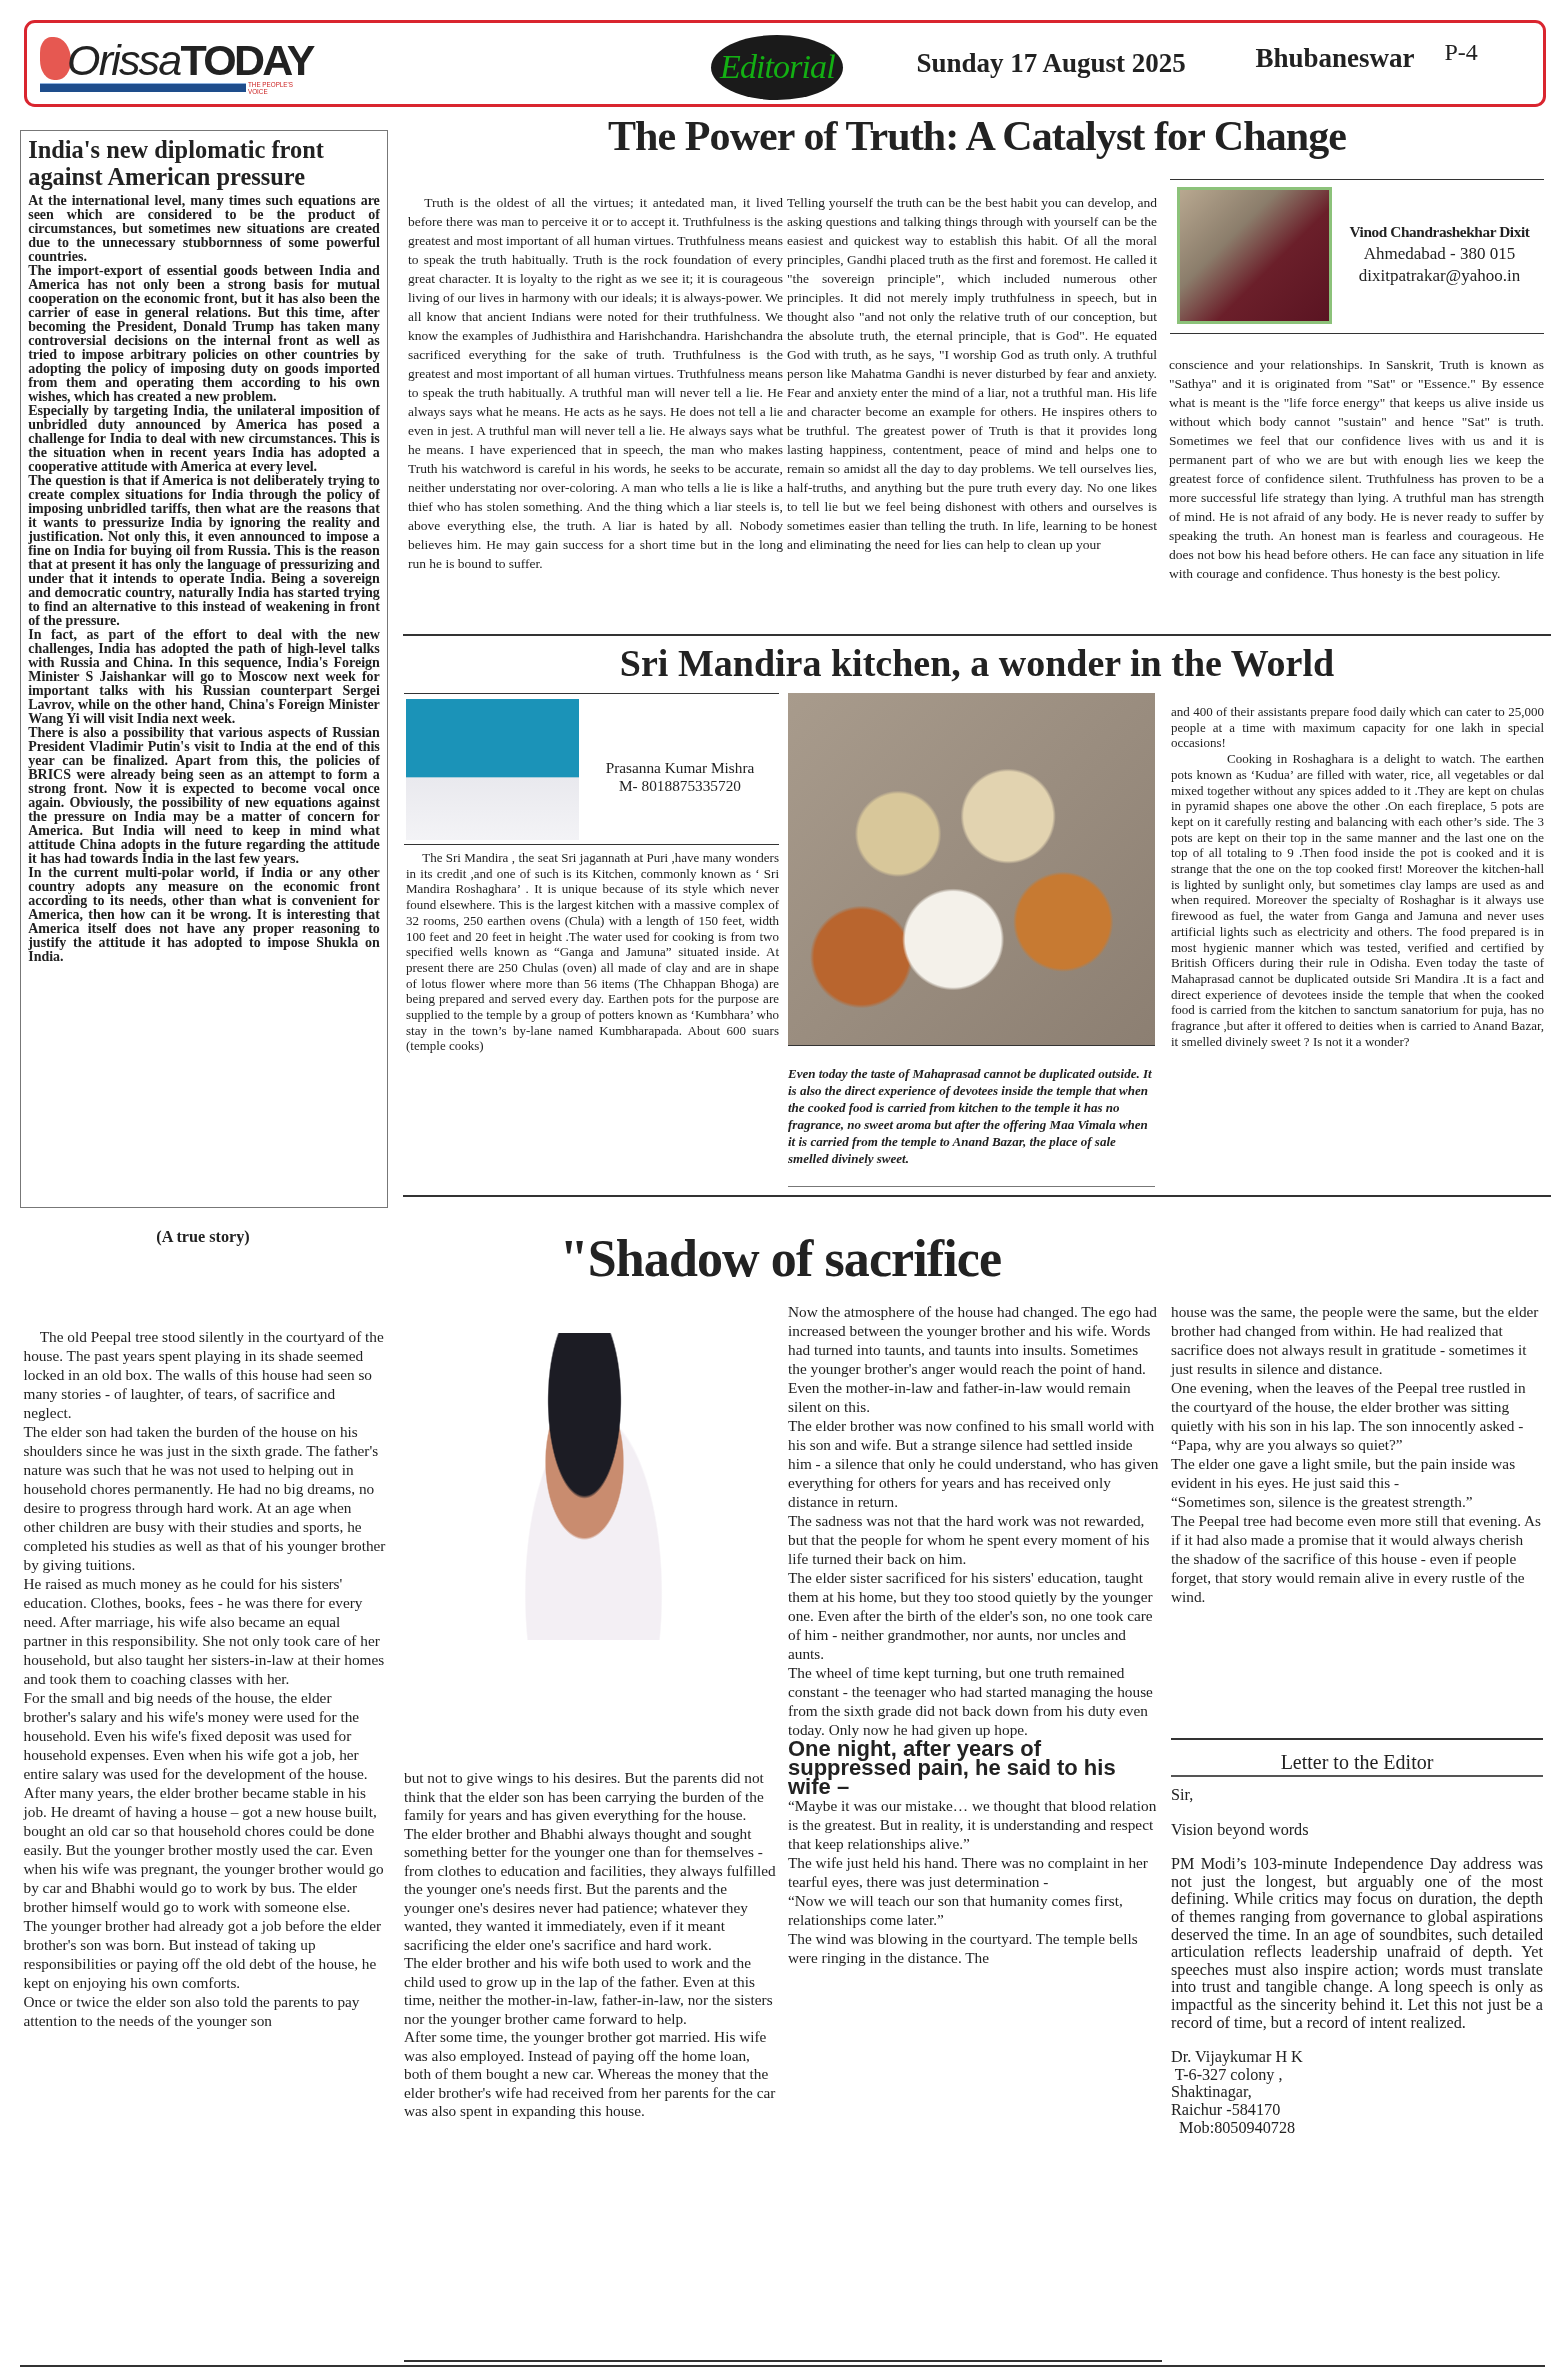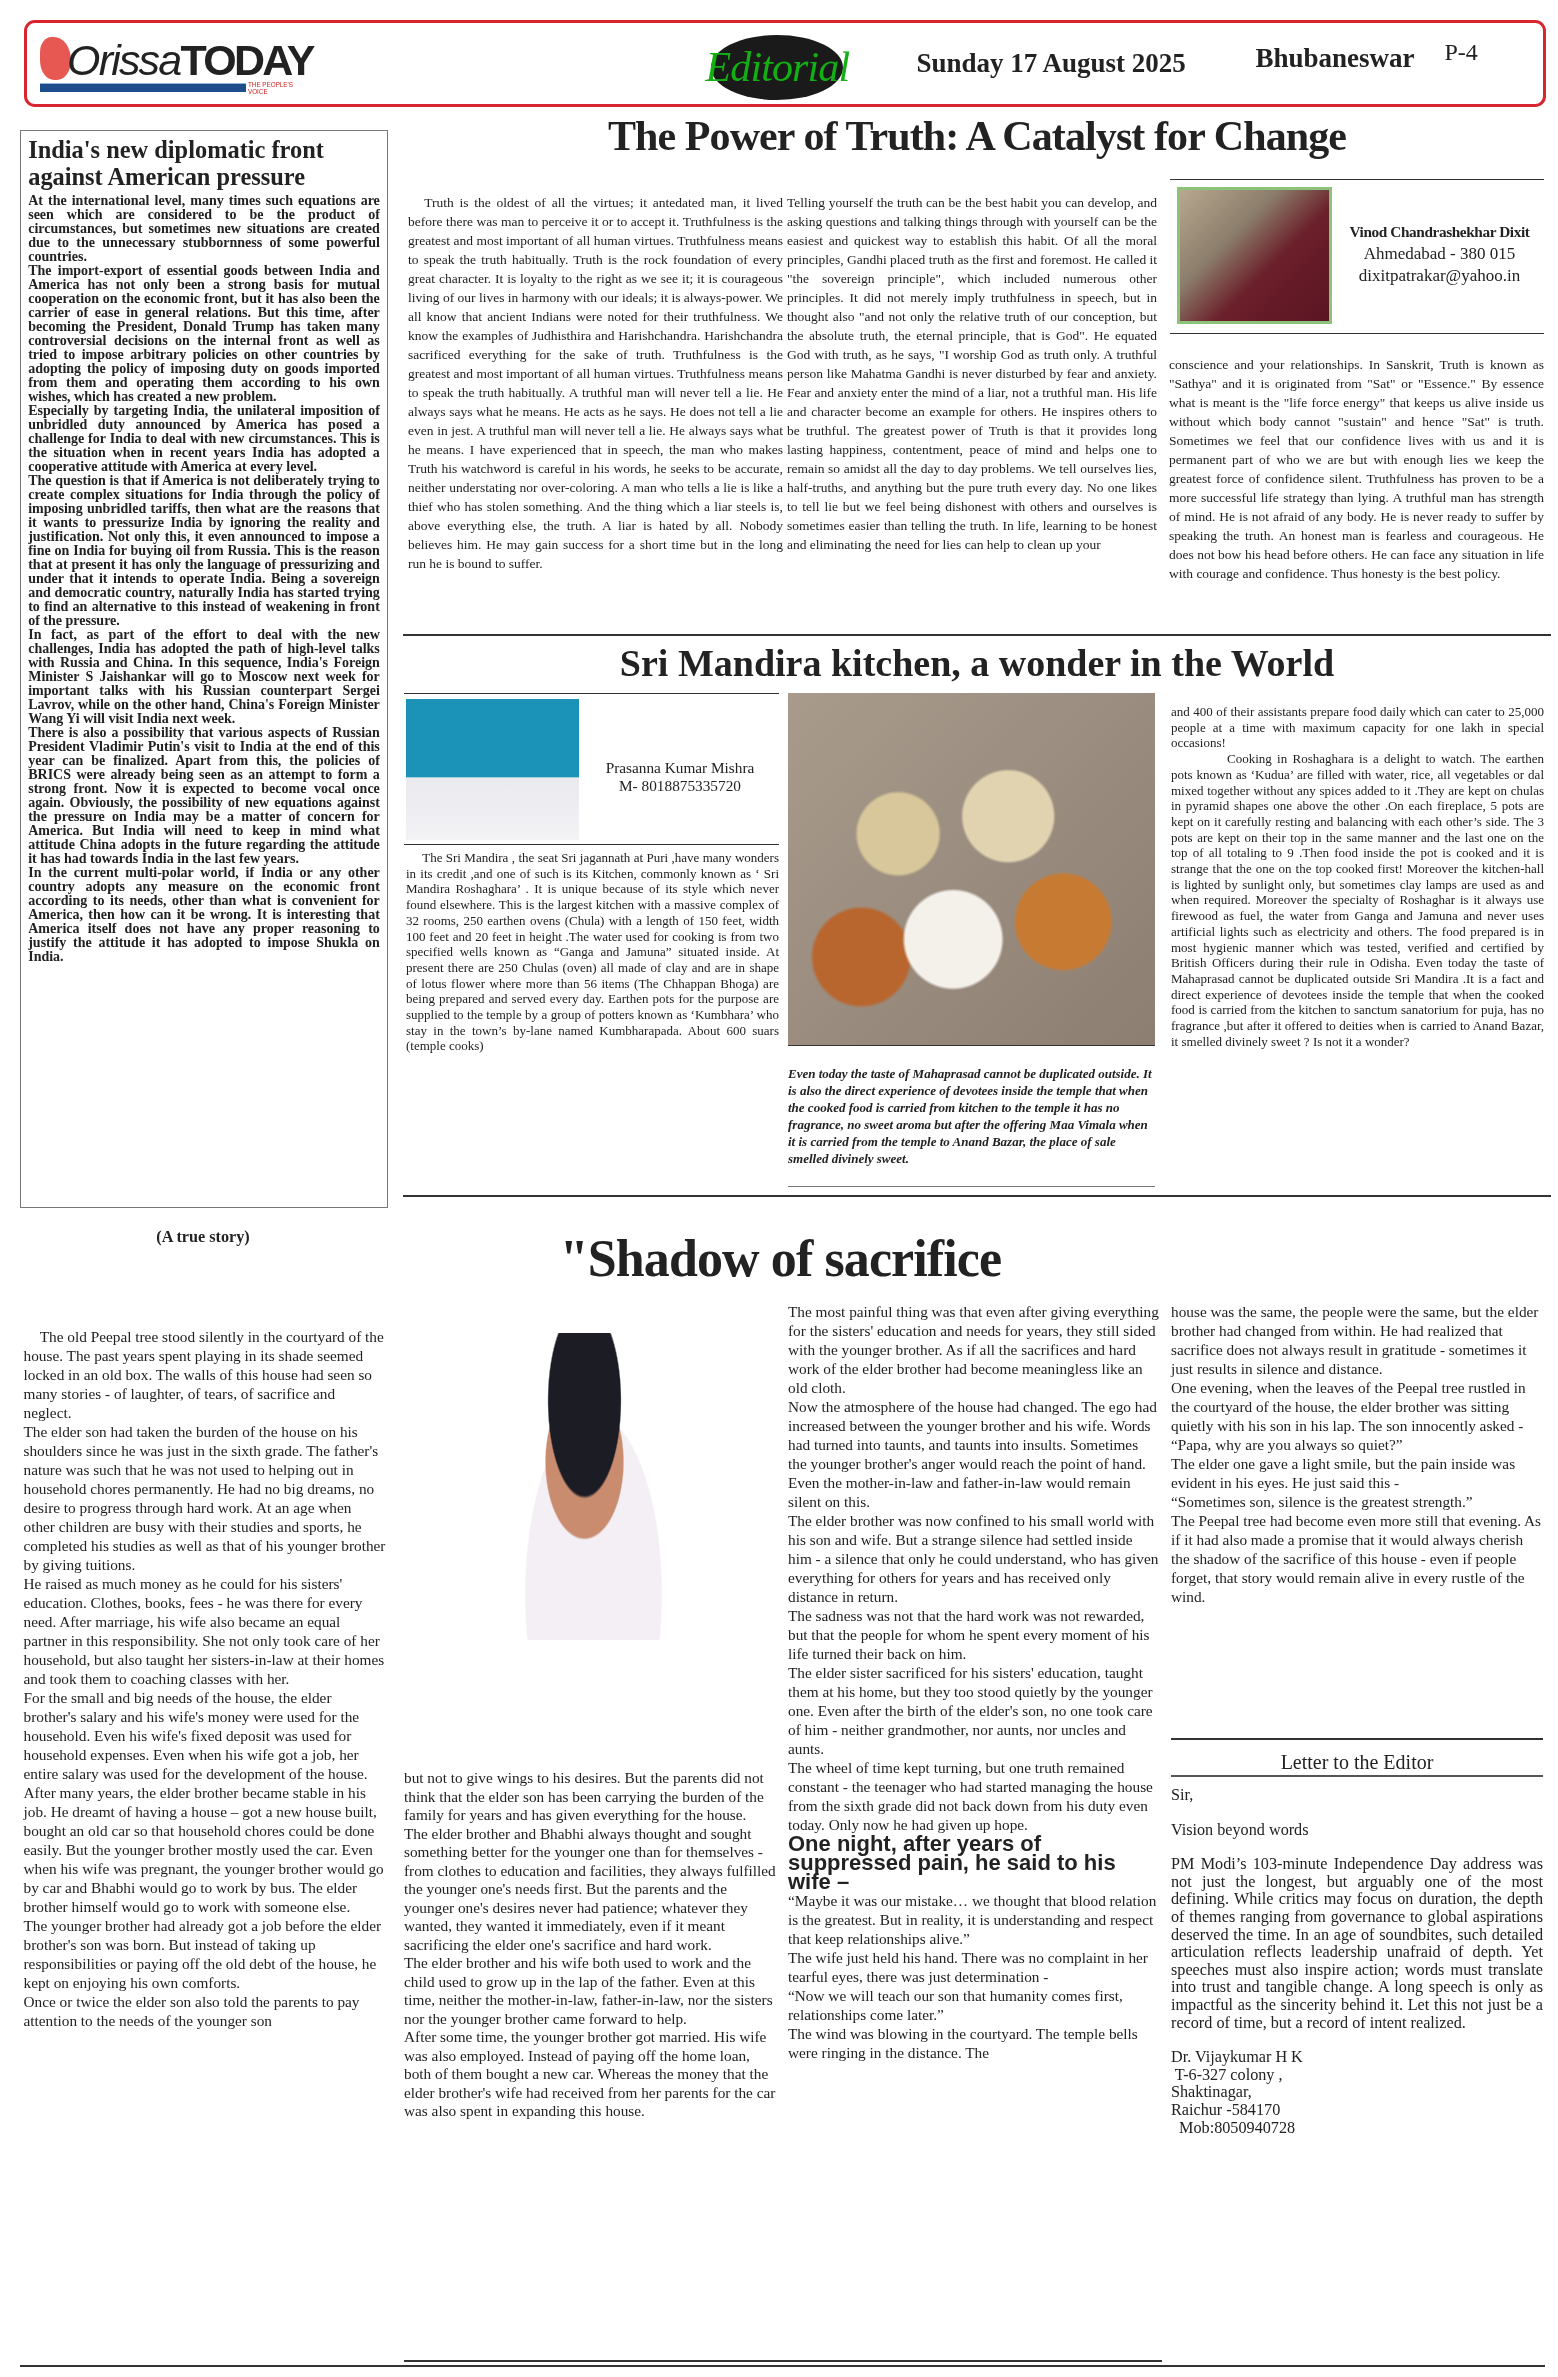--- a/index.html
+++ b/index.html
@@ -8,21 +8,21 @@
   .abs { position: absolute; }
 
   
   .masthead { left: 24.4px; top: 20px; width: 1522px; height: 87px; border: 3.6px solid #d9252f; border-radius: 10.8px; }
   .logo { left: 12.6px; top: 12.6px; width: 271px; height: 63px; }
   .logo .ln1 { position: absolute; left: 27px; top: 0; font-size: 43px; font-style: italic; letter-spacing: -1.8px; font-family: "Liberation Sans", sans-serif; }
   .logo .ln1 b { font-style: normal; font-weight: 900; letter-spacing: -2.7px; }
   .logo .bar { position: absolute; left: 0; top: 47px; width: 206px; height: 9px; background: #1e4d8c; border-top: 1.8px solid #8fb3e0; }
   .logo .tag { position: absolute; left: 208px; top: 45px; font-size: 6.3px; color: #c22; font-family: "Liberation Sans", sans-serif; }
   .logo .blot { position: absolute; left: 0; top: 1.8px; width: 31px; height: 43px; background: #e23b32; border-radius: 40% 60% 50% 50%; opacity: .85; }
-  .editorial-badge { left: 684px; top: 11.7px; width: 132px; height: 65px; background: #1a1a1a; border-radius: 50%; color: #13b013; font-size: 42px; font-style: italic; display: flex; align-items: center; justify-content: center; letter-spacing: -0.9px; }
+  .editorial-badge { left: 684px; top: 11.7px; width: 132px; height: 65px; background: #1a1a1a; border-radius: 50%; color: #13b013; font-size: 34px; font-style: italic; display: flex; align-items: center; justify-content: center; letter-spacing: -0.9px; }
   .mast-date { left: 889px; top: 25px; font-size: 27px; font-weight: bold; }
   .mast-city { left: 1228px; top: 20px; font-size: 27px; font-weight: bold; }
   .mast-page { left: 1417px; top: 16.2px; font-size: 24px; }
 
   
   .txt { font-size: 13px; line-height: 16.4px; text-align: justify; }
   .txt p { margin: 0; }
   .indent { text-indent: 16.2px; }
   .rule { height: 1.8px; background: #333; }
 
@@ -174,21 +174,20 @@
   <div class="txt">
     <p>but not to give wings to his desires. But the parents did not think that the elder son has been carrying the burden of the family for years and has given everything for the house.</p>
     <p>The elder brother and Bhabhi always thought and sought something better for the younger one than for themselves - from clothes to education and facilities, they always fulfilled the younger one's needs first. But the parents and the younger one's desires never had patience; whatever they wanted, they wanted it immediately, even if it meant sacrificing the elder one's sacrifice and hard work.</p>
     <p>The elder brother and his wife both used to work and the child used to grow up in the lap of the father. Even at this time, neither the mother-in-law, father-in-law, nor the sisters nor the younger brother came forward to help.</p>
     <p>After some time, the younger brother got married. His wife was also employed. Instead of paying off the home loan, both of them bought a new car. Whereas the money that the elder brother's wife had received from her parents for the car was also spent in expanding this house.</p>
   </div>
 </div>
 
 <div class="abs story story-c3">
   <div class="txt">
-    <p>The most painful thing was that even after giving everything for the sisters' education and needs for years, they still sided with the younger brother. As if all the sacrifices and hard work of the elder brother had become meaningless like an old cloth.</p>
     <p>Now the atmosphere of the house had changed. The ego had increased between the younger brother and his wife. Words had turned into taunts, and taunts into insults. Sometimes the younger brother's anger would reach the point of hand. Even the mother-in-law and father-in-law would remain silent on this.</p>
     <p>The elder brother was now confined to his small world with his son and wife. But a strange silence had settled inside him - a silence that only he could understand, who has given everything for others for years and has received only distance in return.</p>
     <p>The sadness was not that the hard work was not rewarded, but that the people for whom he spent every moment of his life turned their back on him.</p>
     <p>The elder sister sacrificed for his sisters' education, taught them at his home, but they too stood quietly by the younger one. Even after the birth of the elder's son, no one took care of him - neither grandmother, nor aunts, nor uncles and aunts.</p>
     <p>The wheel of time kept turning, but one truth remained constant - the teenager who had started managing the house from the sixth grade did not back down from his duty even today. Only now he had given up hope.</p>
     <p class="bold">One night, after years of suppressed pain, he said to his wife –</p>
     <p>“Maybe it was our mistake… we thought that blood relation is the greatest. But in reality, it is understanding and respect that keep relationships alive.”</p>
     <p>The wife just held his hand. There was no complaint in her tearful eyes, there was just determination -</p>
     <p>“Now we will teach our son that humanity comes first, relationships come later.”</p>
     <p>The wind was blowing in the courtyard. The temple bells were ringing in the distance. The</p>

